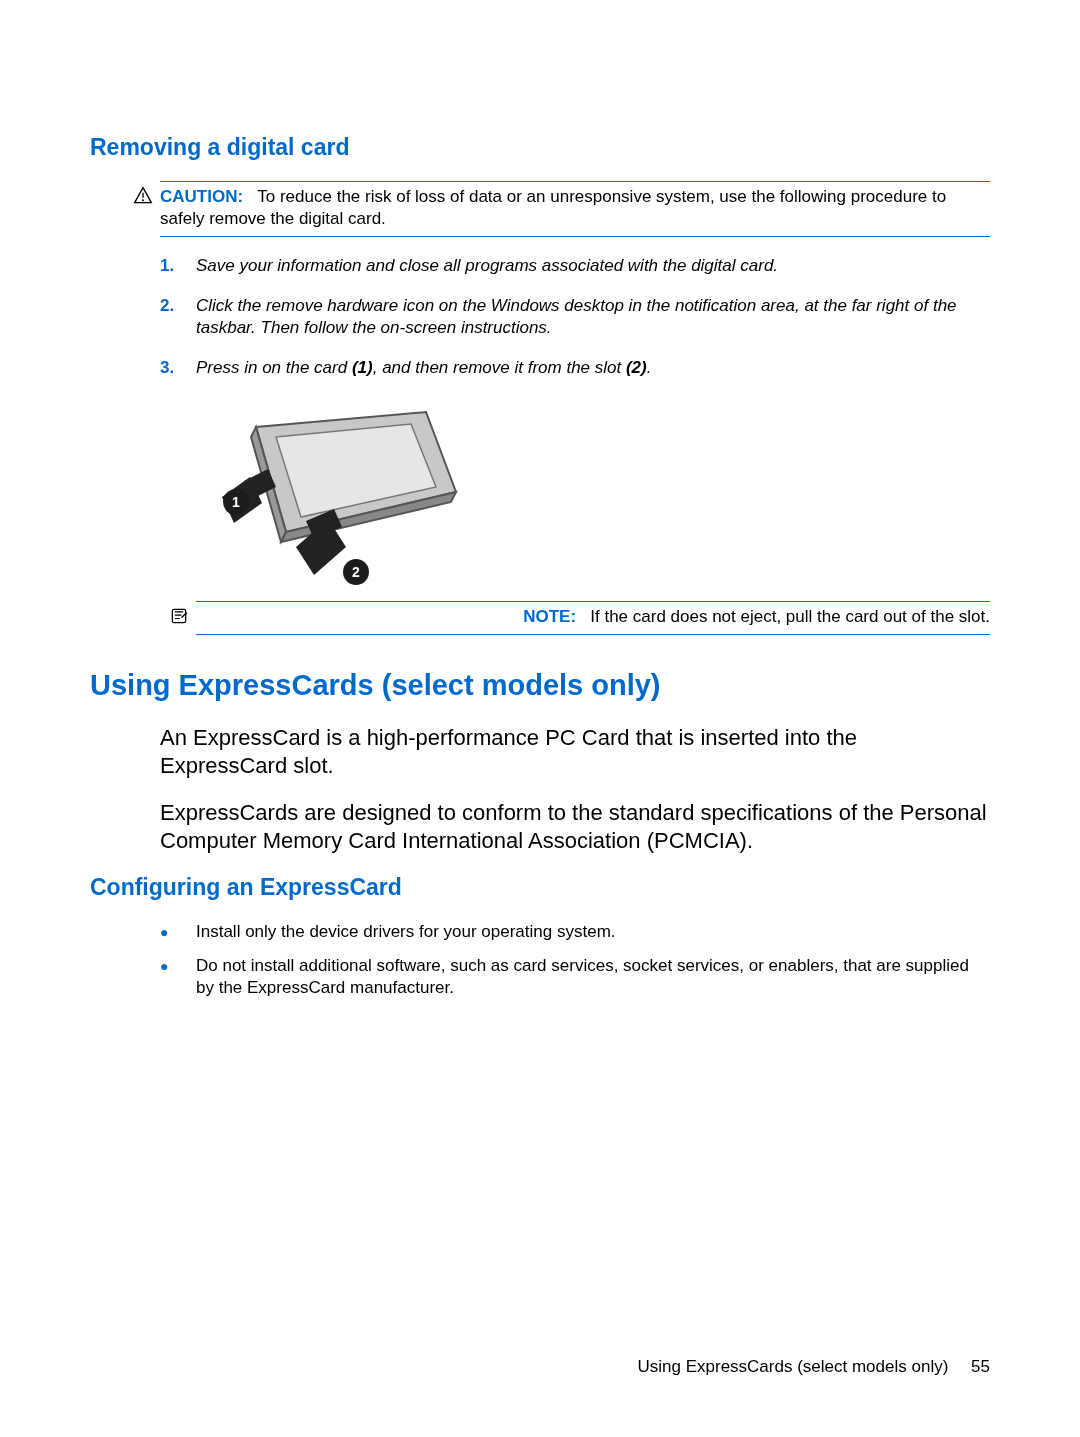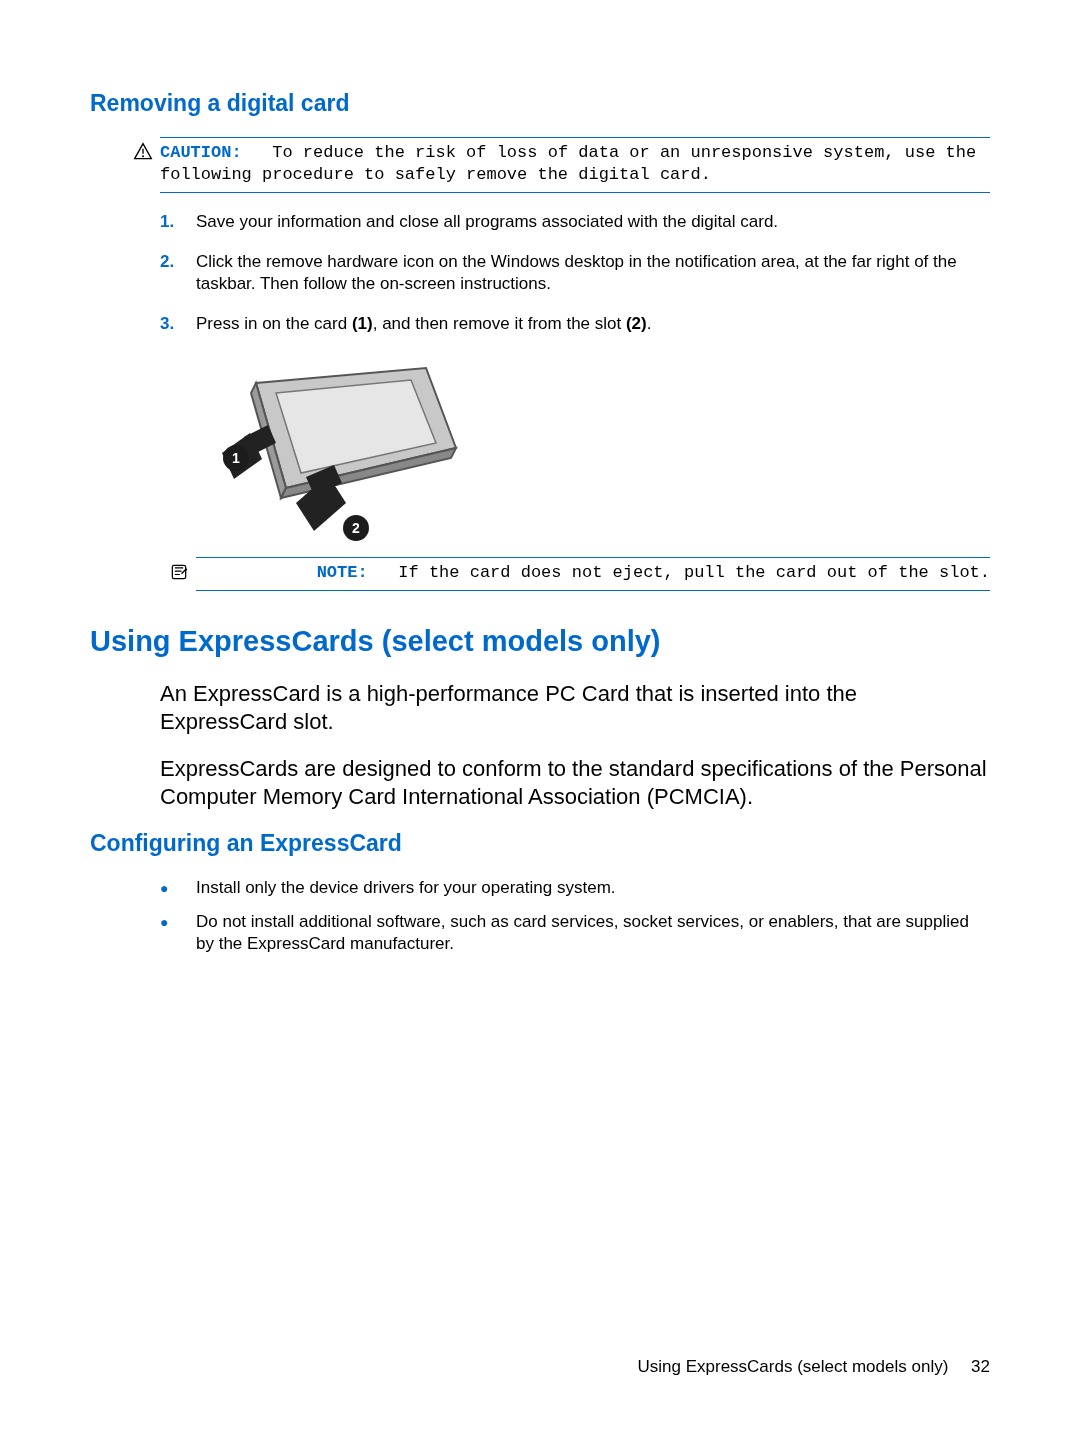--- a/index.html
+++ b/index.html
@@ -1,40 +1,40 @@
 <!DOCTYPE html>
 <html><head>
 <meta charset="utf-8">
 <style>
   * { box-sizing: border-box; margin: 0; padding: 0; }
   html, body { width: 1080px; height: 1437px; background: #fff; font-family: Arial, Helvetica, sans-serif; color: #000; }
   .page { width: 1080px; height: 1437px; position: relative; padding: 90px 90px 60px 90px; }
 
-  .h2 { color: #0069cc; font-size: 23px; font-weight: bold; margin-bottom: 20px; }
+  .h2 { color: #0069cc; font-size: 23px; font-weight: bold; margin-bottom: 20px; margin-top: 44px; }
   .h1 { color: #0069cc; font-size: 29px; font-weight: bold; margin-top: 34px; margin-bottom: 22px; }
 
   .admonition {
     margin-left: 70px;
     border-top: 1px solid #0069cc;
     border-bottom: 1px solid #0069cc;
     padding: 4px 0 6px 0;
     margin-bottom: 18px;
     position: relative;
   }
   .admonition .icon-slot {
     position: absolute; left: -28px; top: 4px; width: 22px; height: 22px;
     display: flex; align-items: flex-start; justify-content: center;
   }
   .admonition .label { color: #0069cc; font-weight: bold; font-size: 17px; }
-  .admonition .text { font-size: 17px; line-height: 1.28; font-family: Liberation Mono, monospace; }
+  .admonition .text { font-size: 17px; line-height: 1.28; }
 
   .ol { list-style: none; margin-left: 70px; }
   .ol > li { display: flex; margin-bottom: 18px; font-size: 17px; line-height: 1.3; }
   .ol .num { color: #0069cc; font-weight: bold; width: 36px; flex: 0 0 36px; }
-  .ol .txt { flex: 1; }
+  .ol .txt { flex: 1; font-style: italic; }
   .ol .txt b { font-weight: bold; }
 
   .illus { margin-left: 106px; margin-top: 6px; margin-bottom: 10px; }
 
   .p { font-size: 22px; line-height: 1.3; margin-left: 70px; margin-bottom: 18px; }
 
   .ul { list-style: none; margin-left: 70px; }
   .ul > li { display: flex; margin-bottom: 12px; font-size: 17px; line-height: 1.3; }
   .ul .bullet { color: #0069cc; width: 36px; flex: 0 0 36px; font-size: 14px; line-height: 22px; }
   .ul .txt { flex: 1; }
@@ -132,16 +132,16 @@
       <span class="txt">Install only the device drivers for your operating system.</span>
     </li>
     <li>
       <span class="bullet">●</span>
       <span class="txt">Do not install additional software, such as card services, socket services, or enablers, that are supplied by the ExpressCard manufacturer.</span>
     </li>
   </ul>
 
   <div class="footer">
     <span>Using ExpressCards (select models only)</span>
-    <span class="pno">32</span>
+    <span class="pno">55</span>
   </div>
 
 </div>
 
 </body></html>

